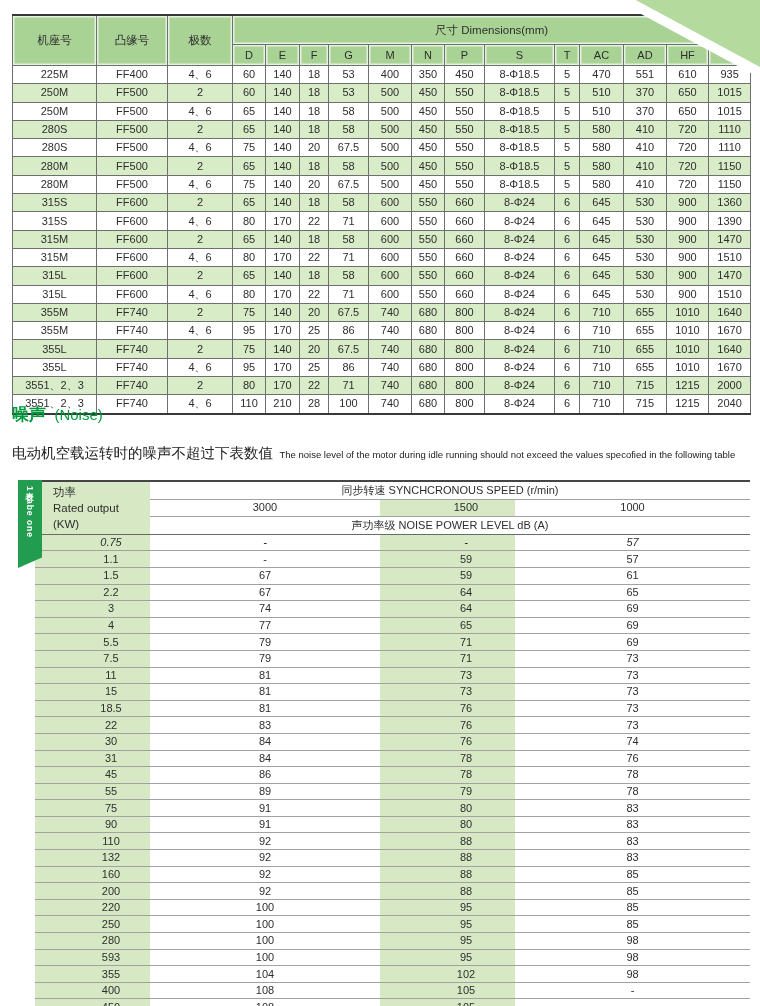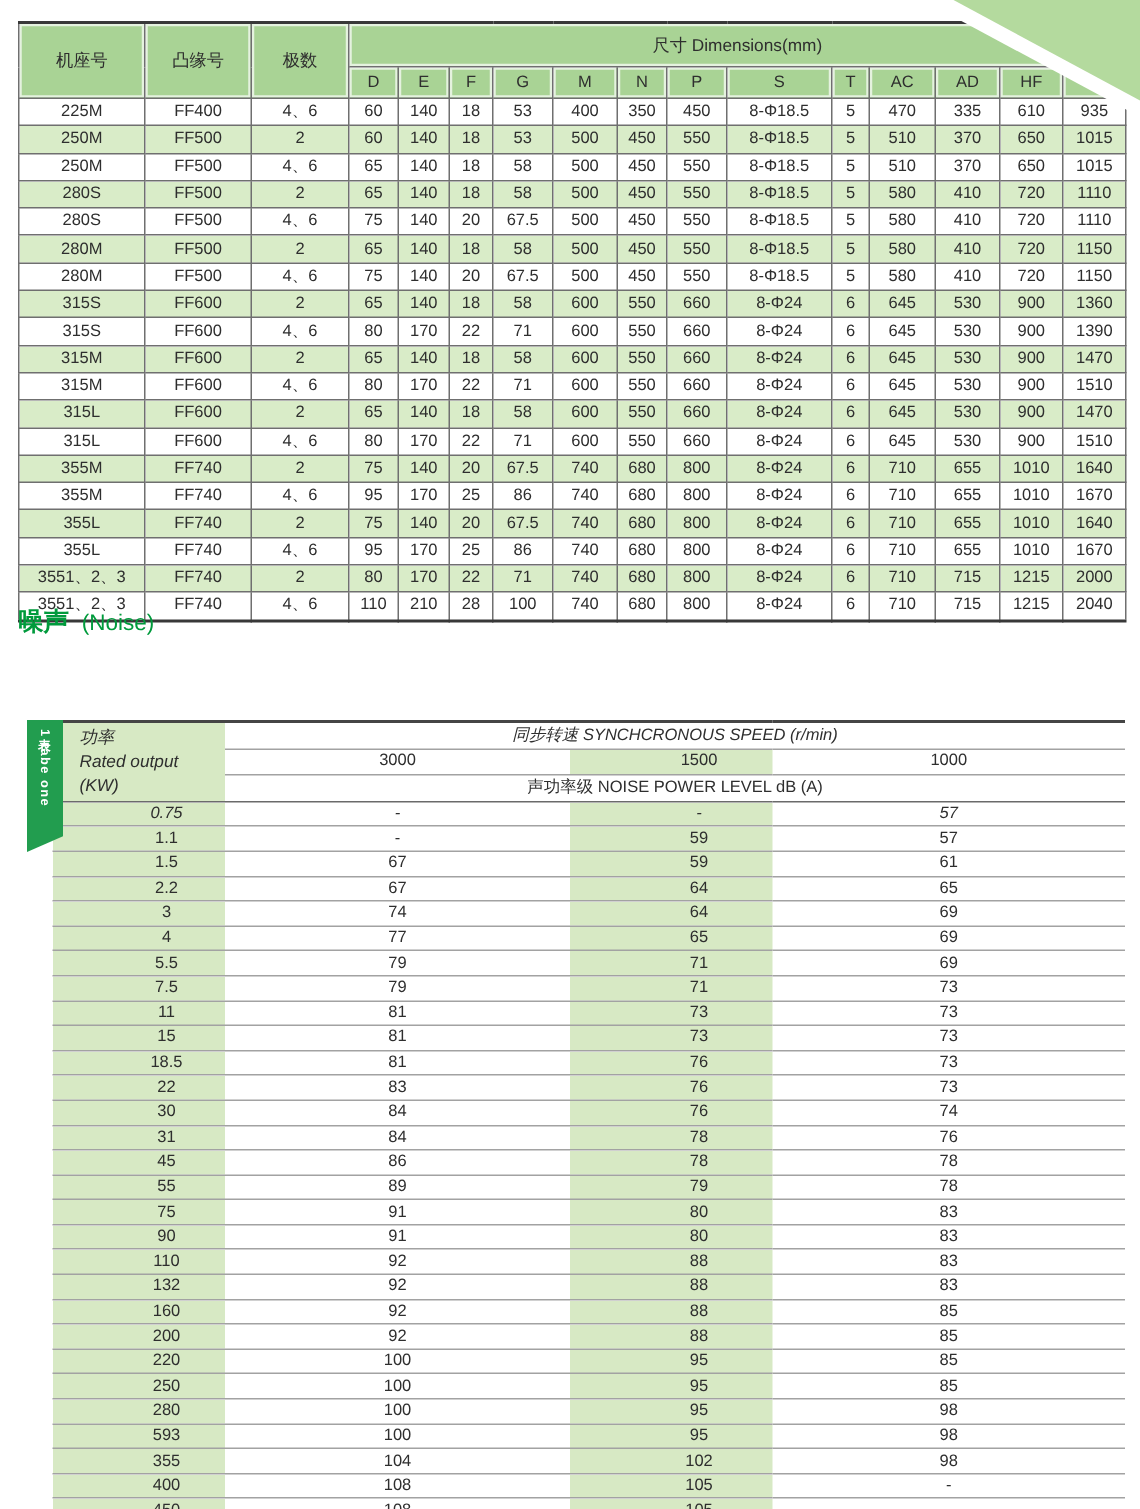--- a/index.html
+++ b/index.html
@@ -36,21 +36,21 @@
   .ribbon{position:absolute;left:18px;top:480px;width:24px;height:88px;
         background:var(--ribbon-green,#229d4f);clip-path:polygon(0 0,100% 0,100% 88%,0 100%);
         z-index:6;color:#fff;display:flex;justify-content:center;}
   .ribbon span{writing-mode:vertical-rl;font-size:8.5px;font-weight:bold;letter-spacing:1px;padding-top:5px;}
 
   
   .noise{position:absolute;left:35px;top:480px;width:715px;border-collapse:collapse;table-layout:fixed;
         border-top:2px solid #454545;border-bottom:2px solid #4f4f4f;z-index:2;}
   .noise td{font-size:11px;text-align:center;padding:0;height:15.6px;line-height:1;
         border-top:1px solid #a2a2a2;overflow:hidden;white-space:nowrap;}
-  .noise thead tr:first-child td{border-top:none;font-style:italic;}
+  .noise thead tr:first-child td{border-top:none;}
   .noise td.gc{background:var(--col-green,#d7e9c4);padding-left:37px;}
   .noise td.power-h{text-align:left;padding-left:18px;line-height:1.4;font-size:11.5px;}
   .noise thead td{height:16.6px;}
   .noise tbody tr:first-child td{border-top:1.4px solid #6a6a6a;font-style:italic;}
 </style>
 </head>
 <body>
 
 <div class="page">
 
@@ -107,21 +107,21 @@
           <td>60</td>
           <td>140</td>
           <td>18</td>
           <td>53</td>
           <td>400</td>
           <td>350</td>
           <td>450</td>
           <td>8-Φ18.5</td>
           <td>5</td>
           <td>470</td>
-          <td>335</td>
+          <td>551</td>
           <td>610</td>
           <td>935</td>
         </tr>
         <tr>
           <td>250M</td>
           <td>FF500</td>
           <td>2</td>
           <td>60</td>
           <td>140</td>
           <td>18</td>
@@ -443,20 +443,24 @@
           <td>2040</td>
         </tr>
       </tbody>
   </table>
 
   <div class="noise-heading">
     <span class="h-cn">噪声</span>
     <span class="h-en">(Noise)</span>
   </div>
 
+  <div class="noise-desc">
+    <span class="d-cn">电动机空载运转时的噪声不超过下表数值</span>
+    <span class="d-en">The noise level of the motor during idle running should not exceed the values specofied in the following table</span>
+  </div>
 
   <div class="ribbon">
     <span>表1 tabe one</span>
   </div>
 
   <table class="noise">
     <colgroup>
       <col style="width:115px">
         <col style="width:230px">
         <col style="width:135px">

